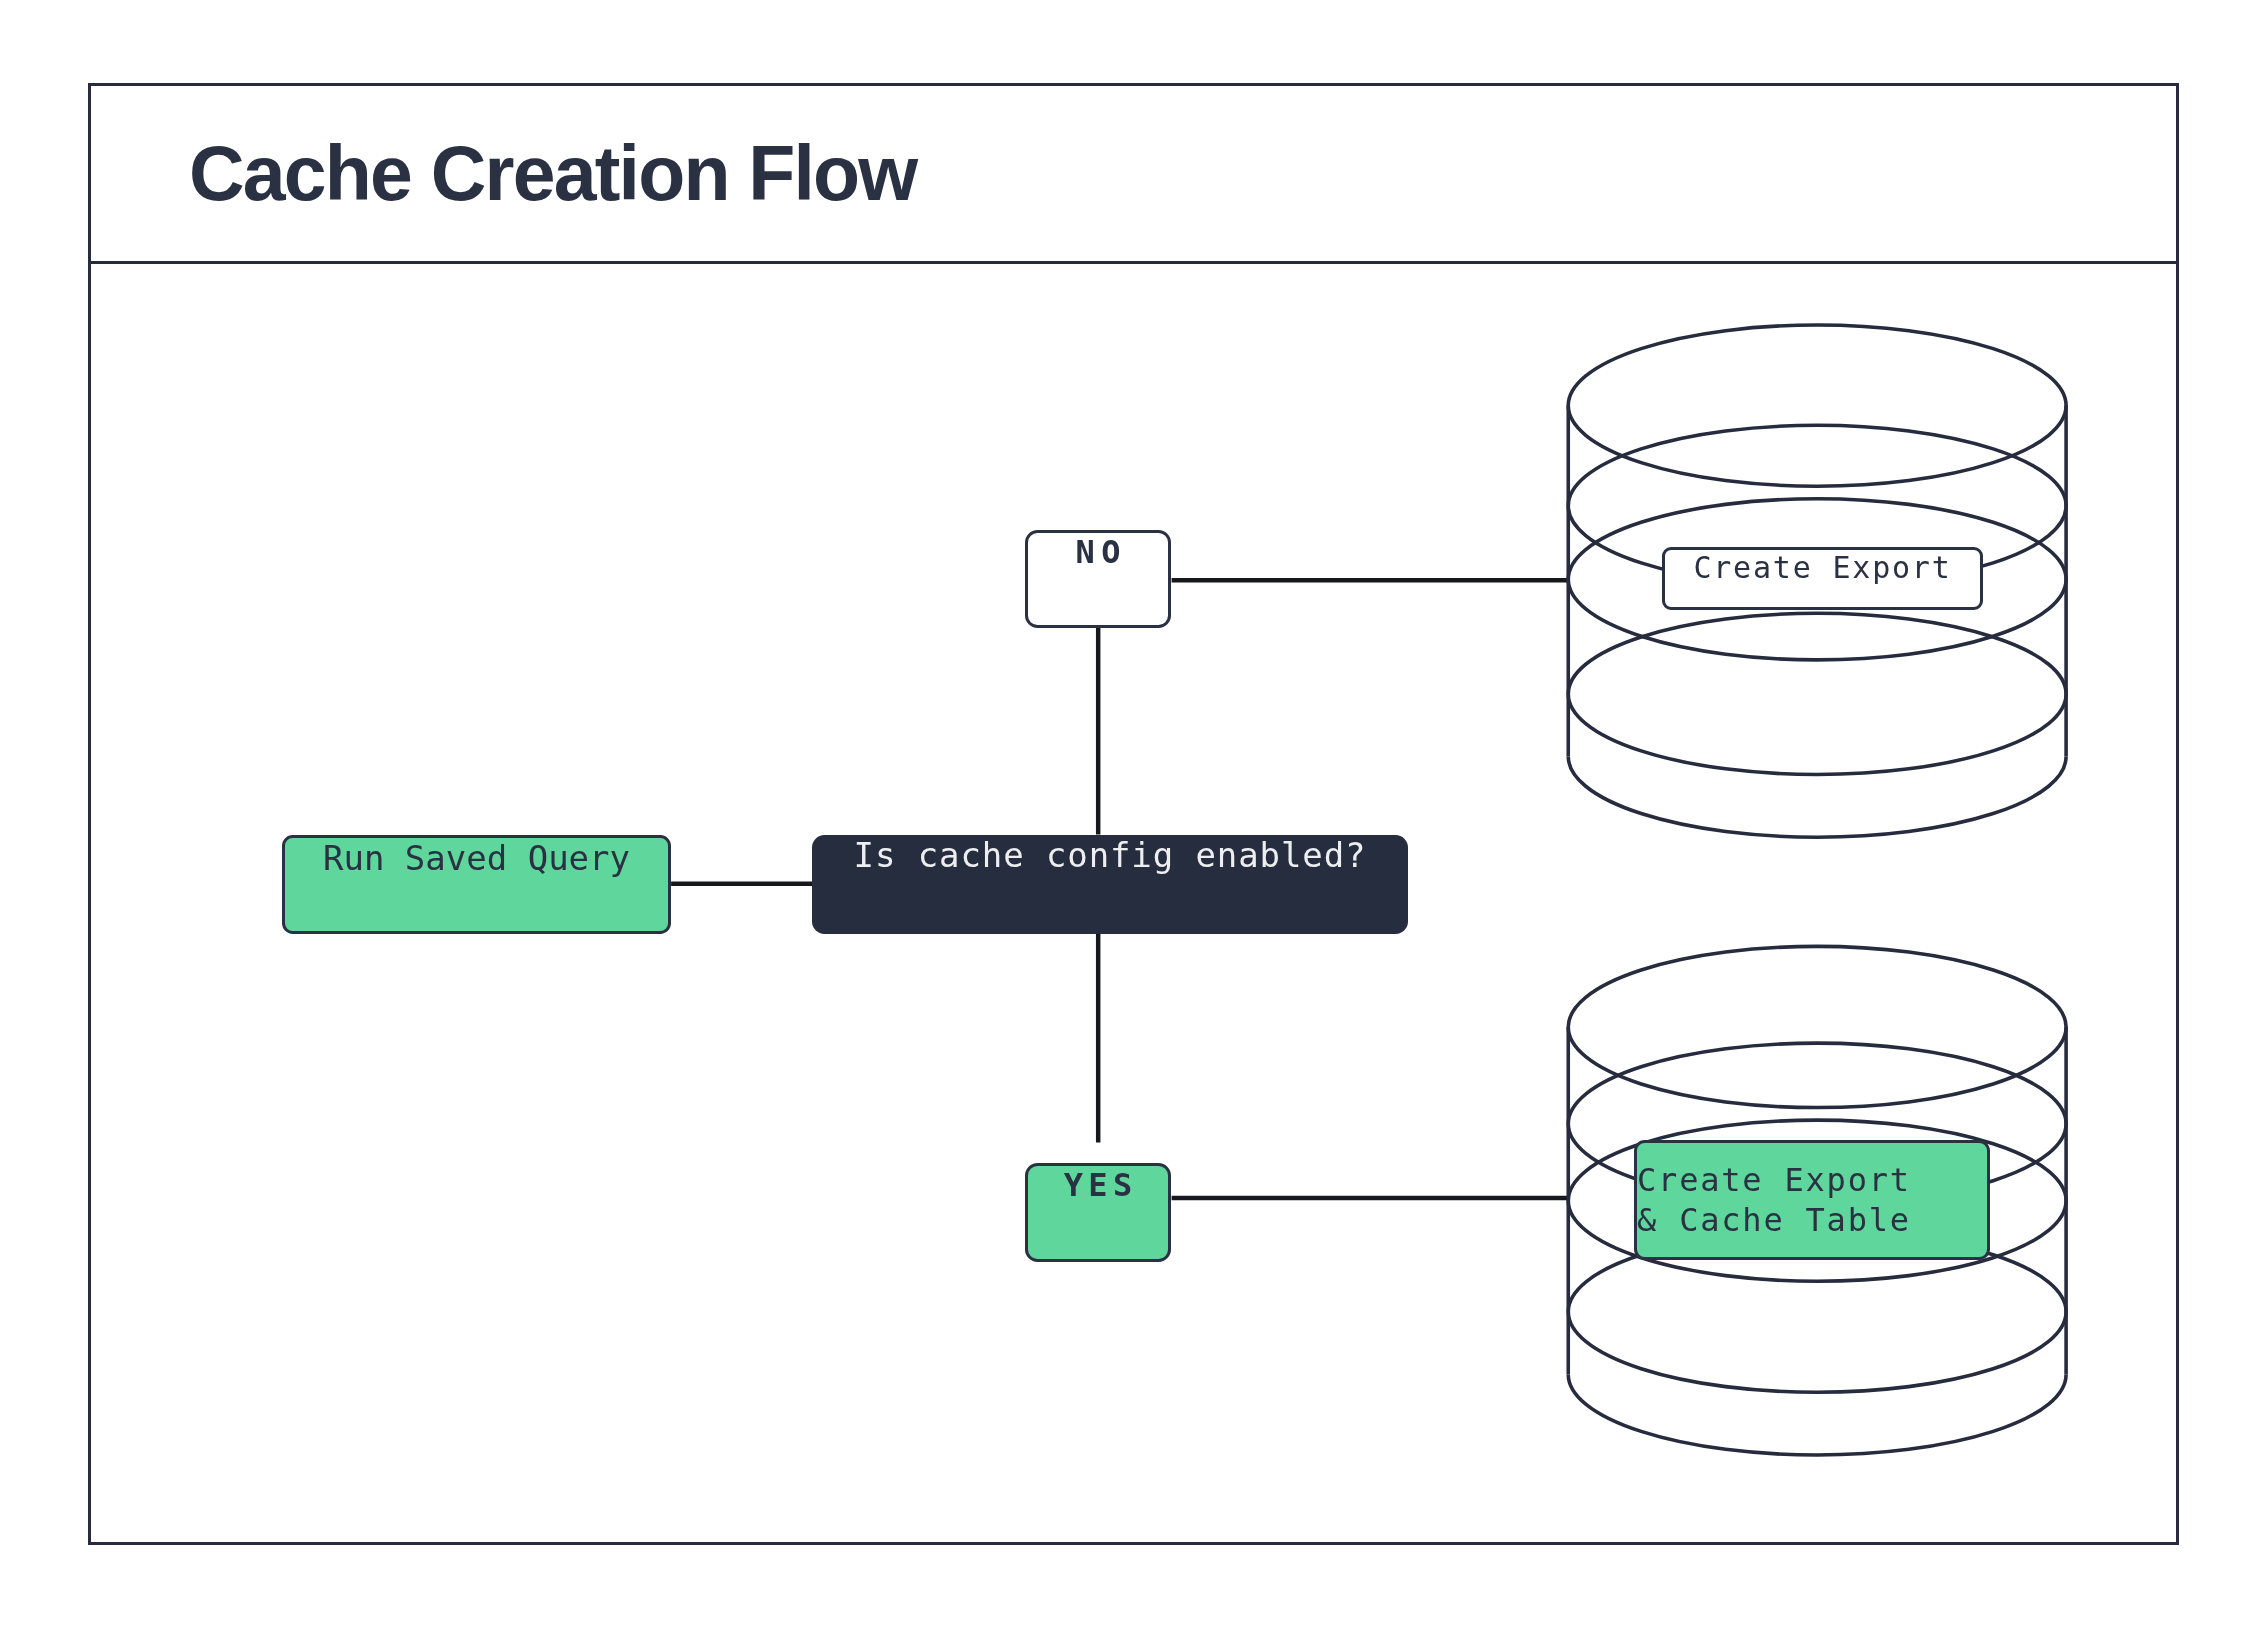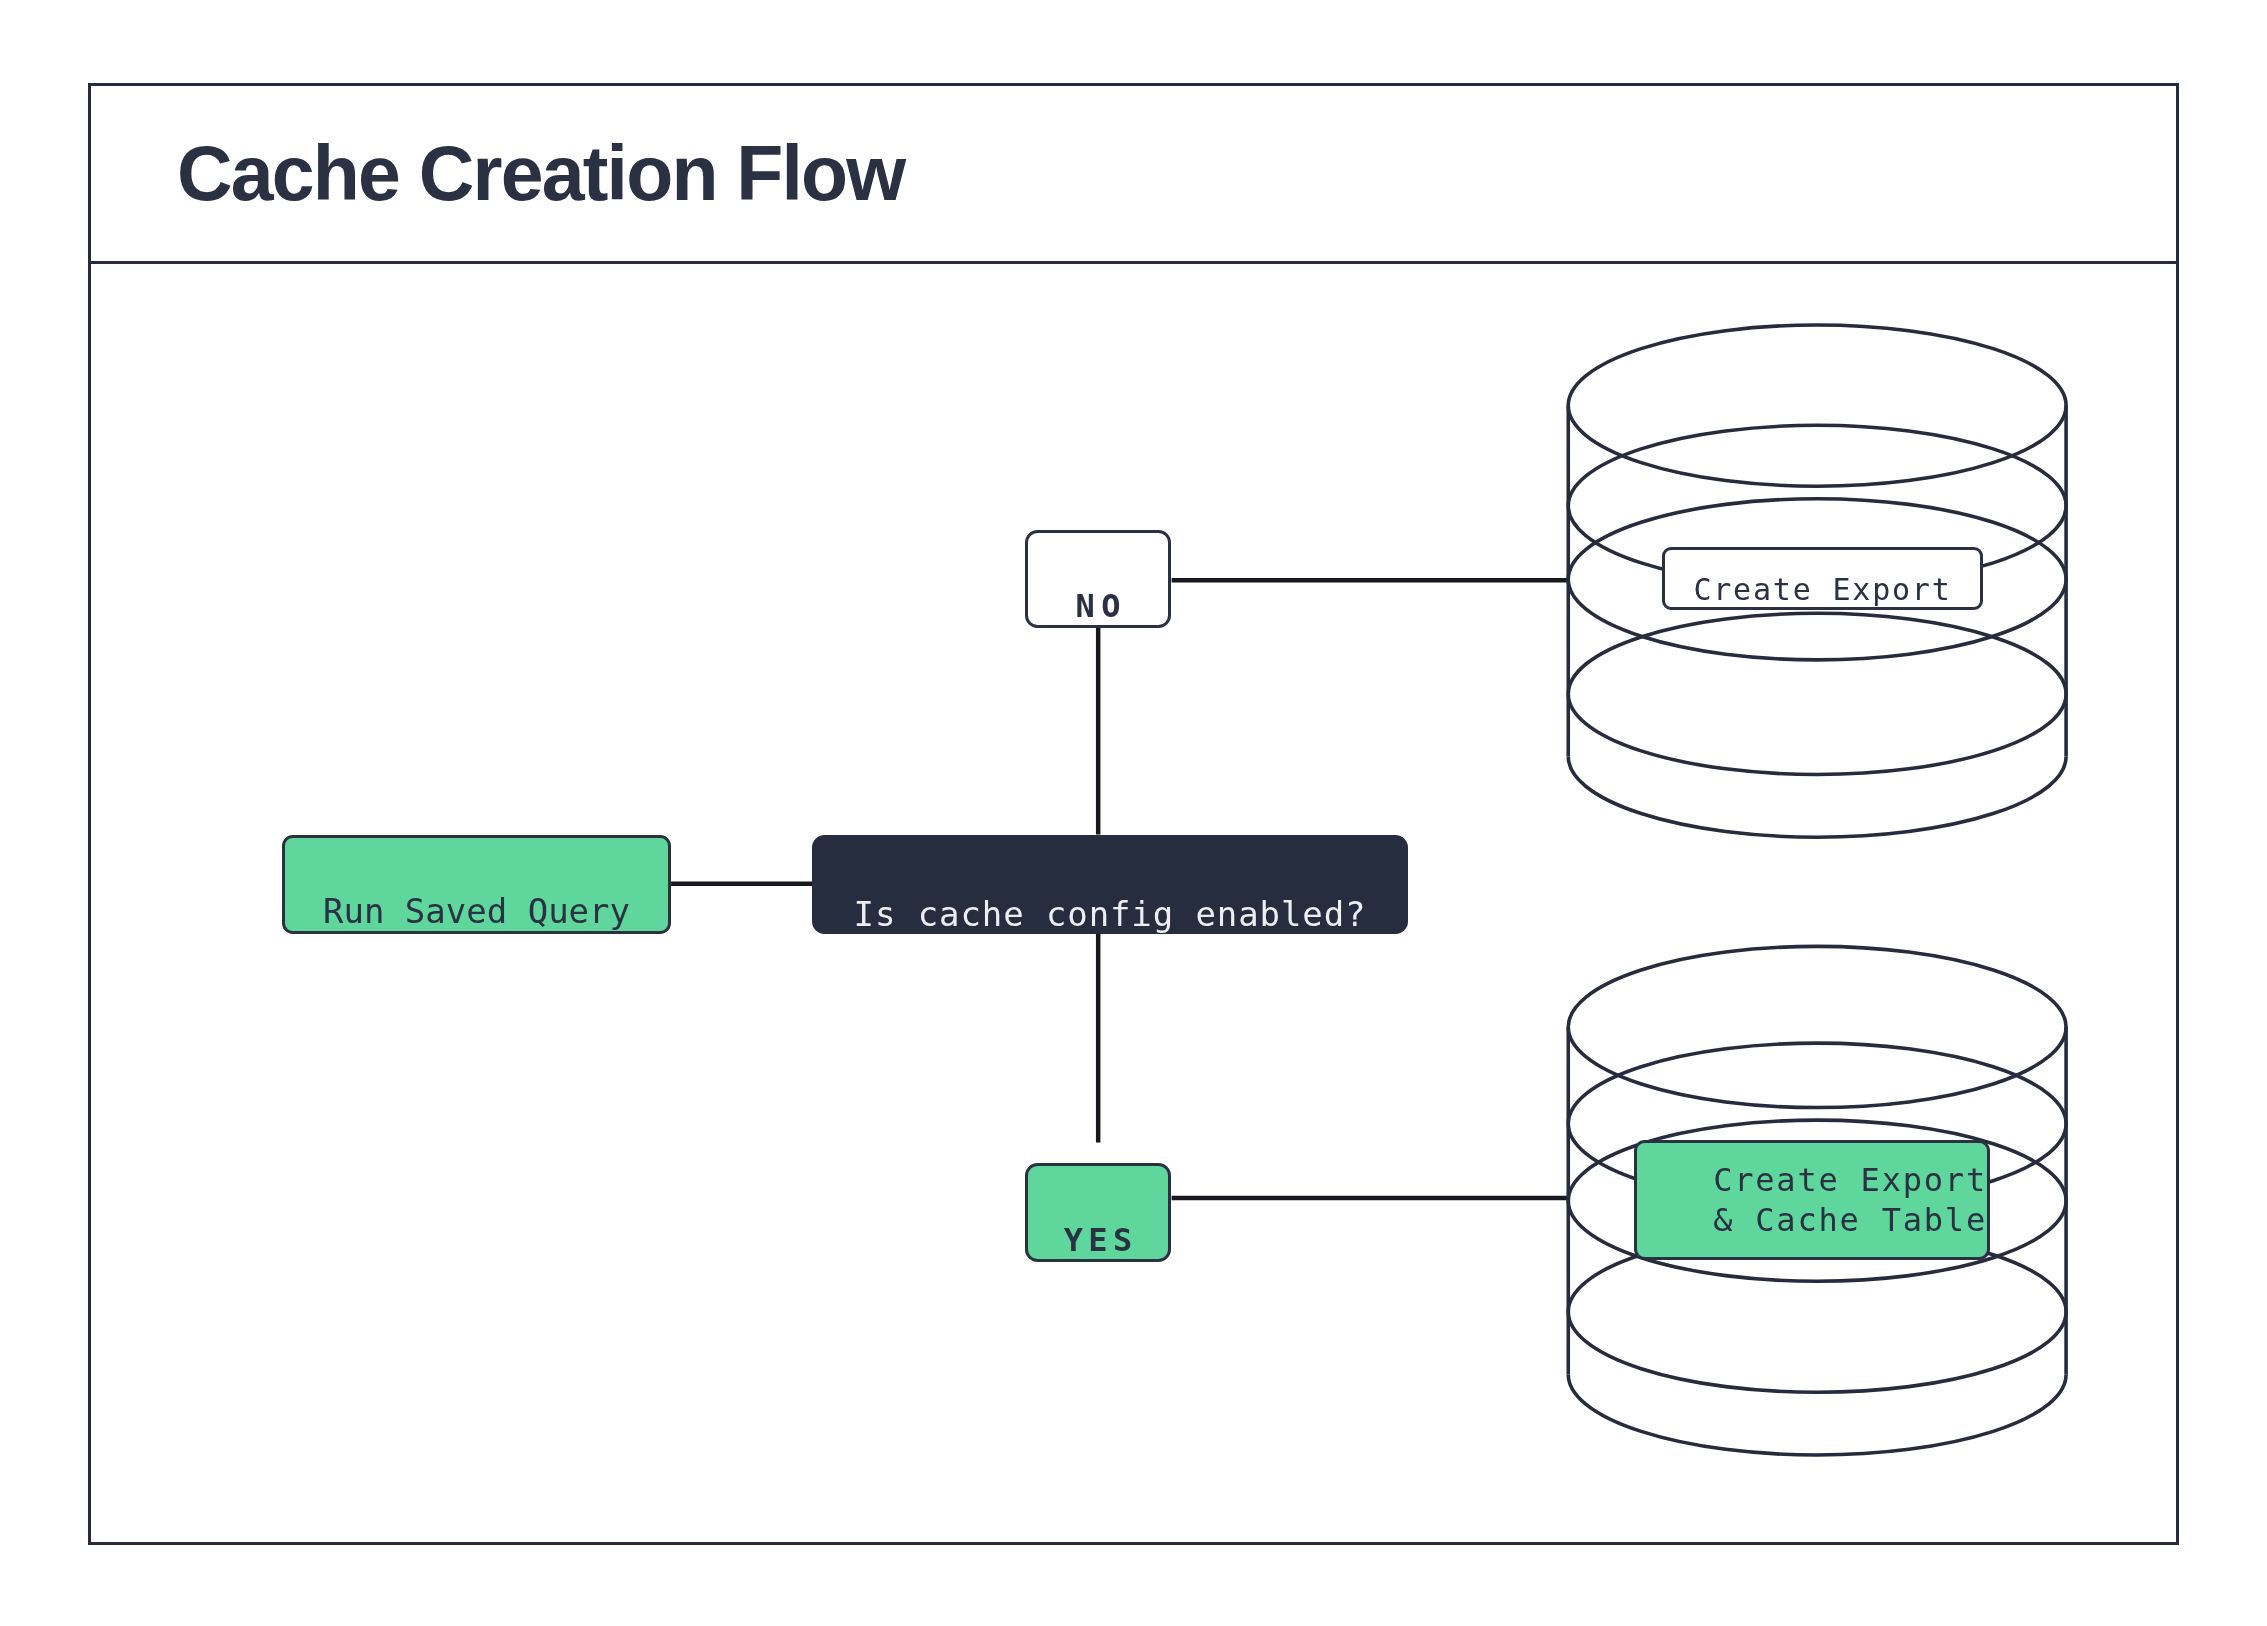--- a/index.html
+++ b/index.html
@@ -27,41 +27,41 @@
   .titlebar {
     position: absolute;
     left: 0; top: 0;
     width: 100%; height: 178px;
     border-bottom: 3.6px solid #262c3d;
     box-sizing: border-box;
     display: flex;
     align-items: center;
   }
   .title {
-    margin: 0;
+    margin: 12px;
     padding-left: 86px;
     font-family: "Liberation Sans", sans-serif;
     font-weight: 700;
     font-size: 77px;
     letter-spacing: -1.8px;
     color: #2a3142;
     white-space: nowrap;
   }
   
   .layer {
     position: absolute;
     left: 0; top: 0;
     width: 2268px; height: 1626px;
   }
   
   .node {
     position: absolute;
     box-sizing: border-box;
     display: flex;
-    align-items: flex-end;
+    align-items: flex-start;
     justify-content: center;
     text-align: center;
     font-family: "DejaVu Sans Mono", "Liberation Mono", monospace;
     color: #2a3142;
     white-space: nowrap;
   }
   .green  { background: #5ed69c; border: 3.6px solid #2a3142; }
   .white  { background: #ffffff; border: 3.6px solid #2a3142; }
   .dark   { background: #262d3f; color: #eceef0; }
 

